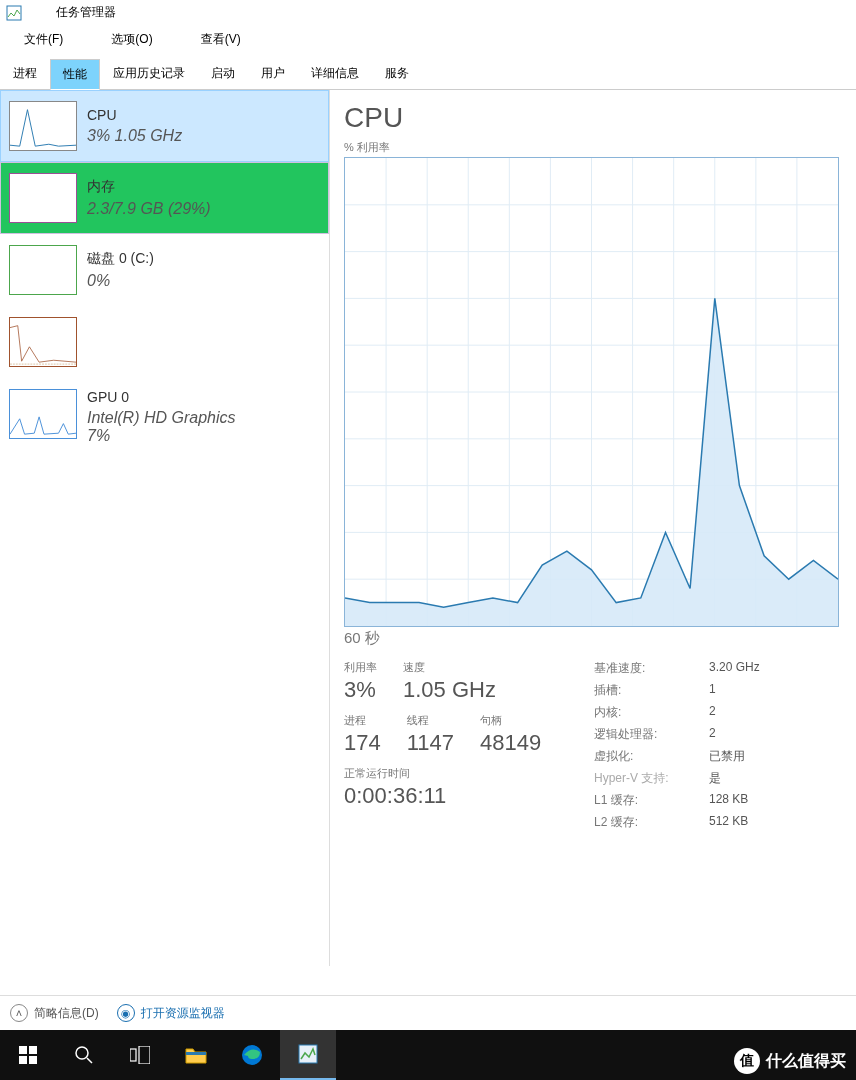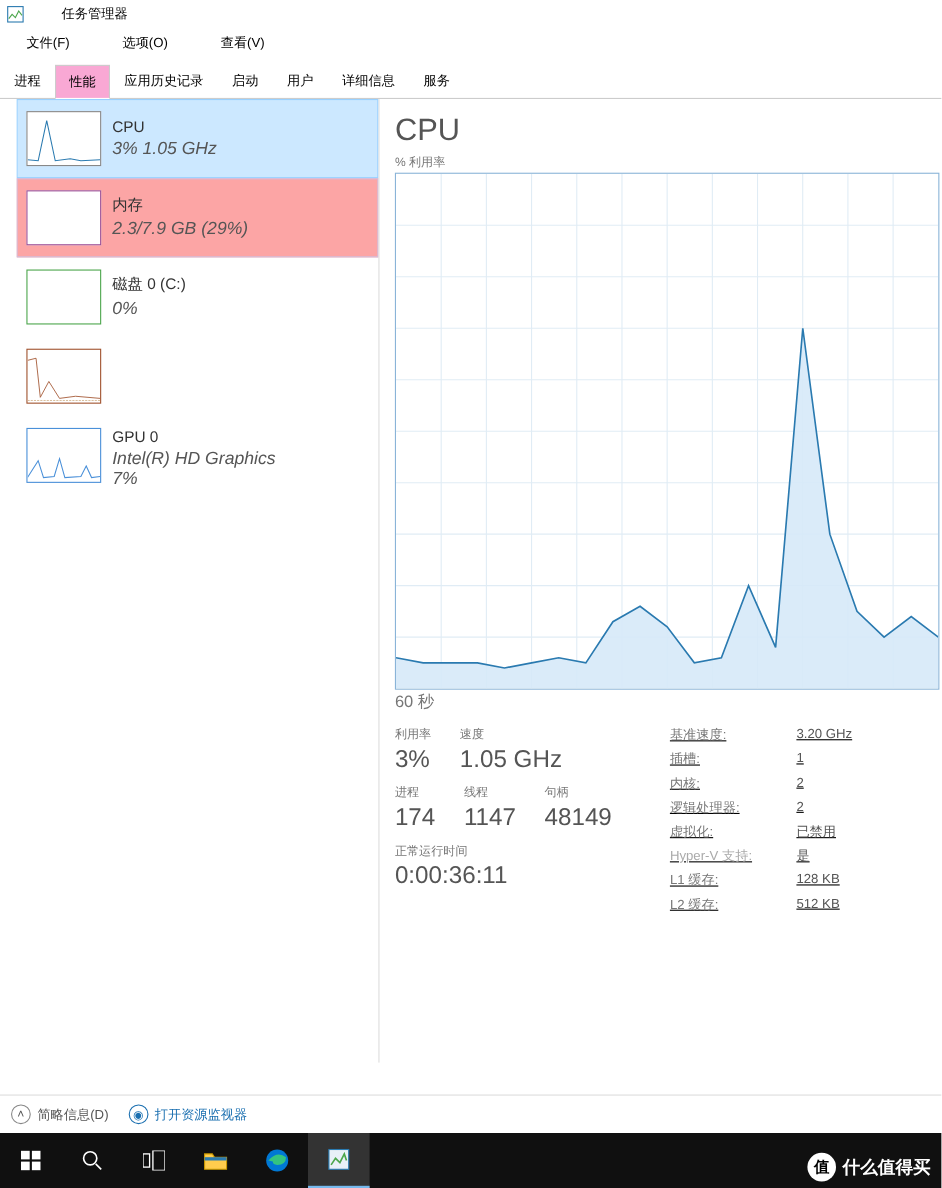--- a/index.html
+++ b/index.html
@@ -3,26 +3,26 @@
 <meta charset="utf-8">
 <style>
 * { box-sizing: border-box; margin: 0; padding: 0; }
 body { font-family: "Microsoft YaHei", "Segoe UI", sans-serif; font-size: 12px; background: #fff; width: 856px; height: 1080px; overflow: hidden; position: relative; }
 .window-title { display: flex; align-items: center; padding: 4px 6px; font-size: 12px; gap: 28px; }
 .window-title .icon { width: 16px; height: 16px; margin-right: 6px; }
 .menu-bar { display: flex; padding: 2px 0; font-size: 12px; }
 .menu-item { padding: 4px 24px; cursor: default; }
 .tabs { display: flex; border-bottom: 1px solid #ccc; margin-top: 4px; }
 .tab { padding: 6px 12px; font-size: 12px; border: 1px solid transparent; cursor: default; }
-.tab.active { border: 1px solid #ccc; border-bottom: 1px solid #fff; background: #f9a8d4; position: relative; top: 1px; }
-.content { display: flex; height: 876px; padding-left: 15px; }
+.tab.active { border: 1px solid #ccc; border-bottom: 1px solid #fff; background: #7dd3fc; position: relative; top: 1px; }
+.content { display: flex; height: 876px; }
 .sidebar { width: 330px; border-right: 1px solid #ddd; overflow-y: auto; }
 .side-item { display: flex; padding: 10px 8px; border: 1px solid transparent; cursor: default; }
 .side-item.selected { background: #cce8ff; border: 1px solid #99d1ff; }
-.side-item.selected2 { background: #fca5a5; border: 1px solid #d0c0e0; }
+.side-item.selected2 { background: #22c55e; border: 1px solid #d0c0e0; }
 .thumb { width: 68px; height: 50px; border: 1px solid #888; margin-right: 10px; flex-shrink: 0; position: relative; background: #fff; overflow: hidden; }
 .thumb.mem { border-color: #9b4f96; }
 .thumb.disk { border-color: #4ca64c; }
 .thumb.net { border-color: #a0522d; }
 .thumb.gpu { border-color: #4a90d9; }
 .side-info { display: flex; flex-direction: column; justify-content: center; }
 .side-title { font-size: 14px; color: #333; margin-bottom: 4px; }
 .side-sub { font-size: 16px; color: #555; font-style: italic; }
 .main { flex: 1; padding: 12px 0 12px 14px; }
 .main h1 { font-size: 28px; font-weight: 400; color: #555; margin-bottom: 6px; }
@@ -30,21 +30,21 @@
 .chart { width: 495px; height: 470px; border: 1px solid #8ab4d8; background: #fff; position: relative; overflow: hidden; }
 .chart-footer { font-size: 15px; color: #777; margin-top: 2px; }
 .stats { display: flex; margin-top: 12px; }
 .stats-left { width: 250px; }
 .stat-row { display: flex; margin-bottom: 10px; }
 .stat { margin-right: 26px; }
 .stat-label { font-size: 11px; color: #777; margin-bottom: 2px; }
 .stat-val { font-size: 22px; font-weight: 400; color: #555; }
 .uptime-label { font-size: 11px; color: #777; margin-top: 8px; }
 .uptime-val { font-size: 22px; color: #555; margin-top: 2px; }
-.stats-right { flex: 1; text-decoration: underline; }
+.stats-right { flex: 1; }
 .spec-row { display: flex; font-size: 12px; color: #555; margin-bottom: 5px; }
 .spec-label { width: 115px; color: #777; }
 .spec-label.dim { color: #aaa; }
 .footer-bar { position: absolute; bottom: 50px; left: 0; right: 0; border-top: 1px solid #ddd; padding: 8px 10px; display: flex; align-items: center; font-size: 12px; background: #fff; }
 .footer-btn { display: flex; align-items: center; margin-right: 18px; cursor: pointer; color: #555; }
 .footer-btn .circ { width: 18px; height: 18px; border: 1px solid #888; border-radius: 50%; display: flex; align-items: center; justify-content: center; margin-right: 6px; font-size: 11px; }
 .taskbar { position: absolute; bottom: 0; left: 0; right: 0; height: 50px; background: #101010; display: flex; align-items: center; }
 .tb-icon { width: 56px; height: 50px; display: flex; align-items: center; justify-content: center; color: #fff; }
 .tb-icon.active { background: #333; border-bottom: 2px solid #76b9ed; }
 .watermark { position: absolute; right: 10px; bottom: 6px; display: flex; align-items: center; color: #fff; font-size: 16px; font-weight: bold; }

